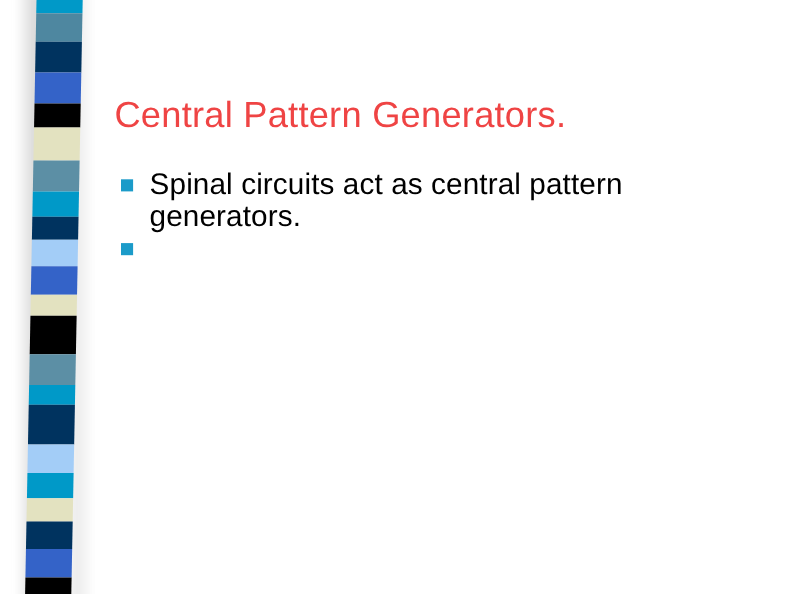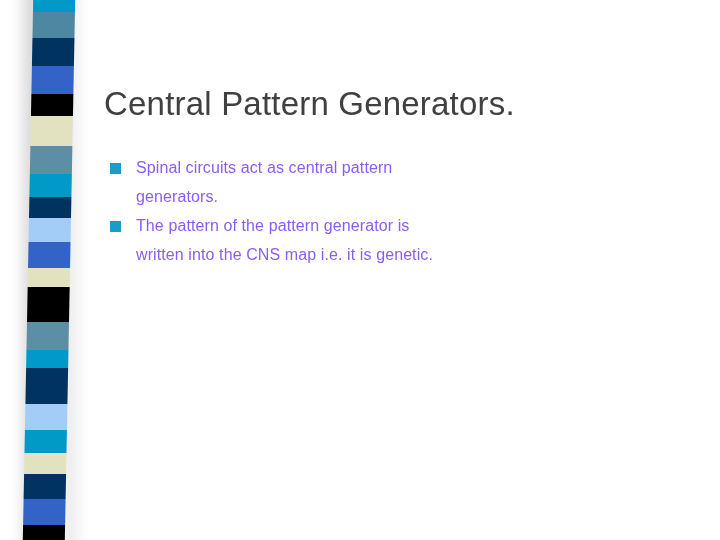--- a/index.html
+++ b/index.html
@@ -56,41 +56,41 @@
     width: 100%;
     display: block;
   }
 
   
   #title {
     position: absolute;
     left: 104px;
     top: 62px;
     width: 580px;
-    color: #404040;
+    color: #ef4444;
     font-size: 33px;
     line-height: 40px;
     font-weight: normal;
     letter-spacing: 0.2px;
     white-space: nowrap;
   }
 
   
   #body {
     position: absolute;
     left: 104px;
     top: 153px;
     width: 600px;
   }
   .bullet-item {
     position: relative;
     padding-left: 32px;
     margin: 0 0 0 0;
-    color: #8b5cf6;
-    font-size: 16px;
+    color: #000000;
+    font-size: 27px;
     line-height: 29px;
     letter-spacing: 0.1px;
     white-space: pre-wrap;
   }
   .bullet-marker {
     position: absolute;
     left: 6px;
     top: 10px;
     width: 11px;
     height: 11px;
@@ -129,17 +129,15 @@
         <div class="stripe" style="background: rgb(0, 0, 0); height: 3.50318%;"></div>
       </div>
   </div>
 
   <h1 id="title">Central Pattern Generators.</h1>
 
   <div id="body">
       <div class="bullet-item"><span class="bullet-marker" style="background: rgb(27, 155, 201);"></span><span>Spinal circuits act as central pattern
 generators.</span></div>
       <div class="bullet-item"><span class="bullet-marker" style="background: rgb(27, 155, 201);"></span></div>
-      <div class="bullet-item"><span class="bullet-marker" style="background: rgb(27, 155, 201);"></span><span>The pattern of the pattern generator is
-written into the CNS map i.e. it is genetic.</span></div>
     </div>
 
 </div>
 
 </body></html>

